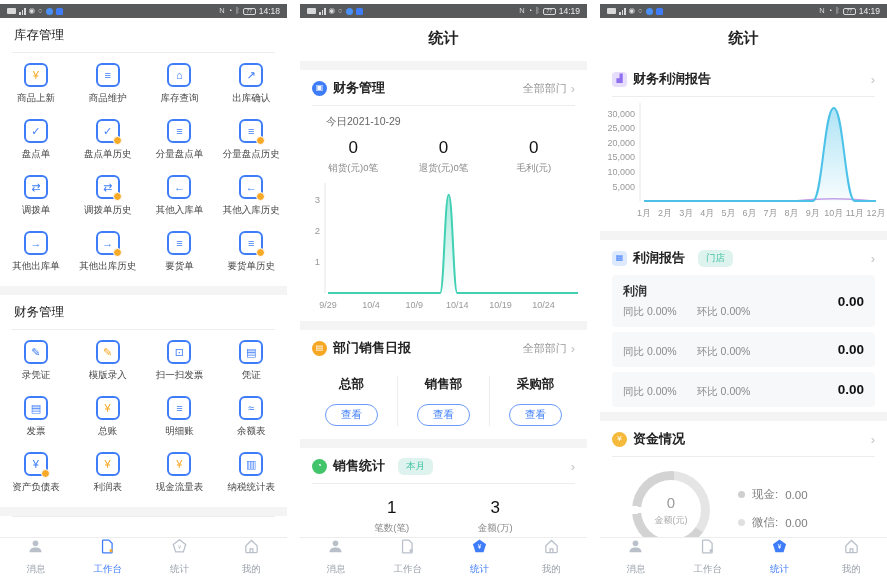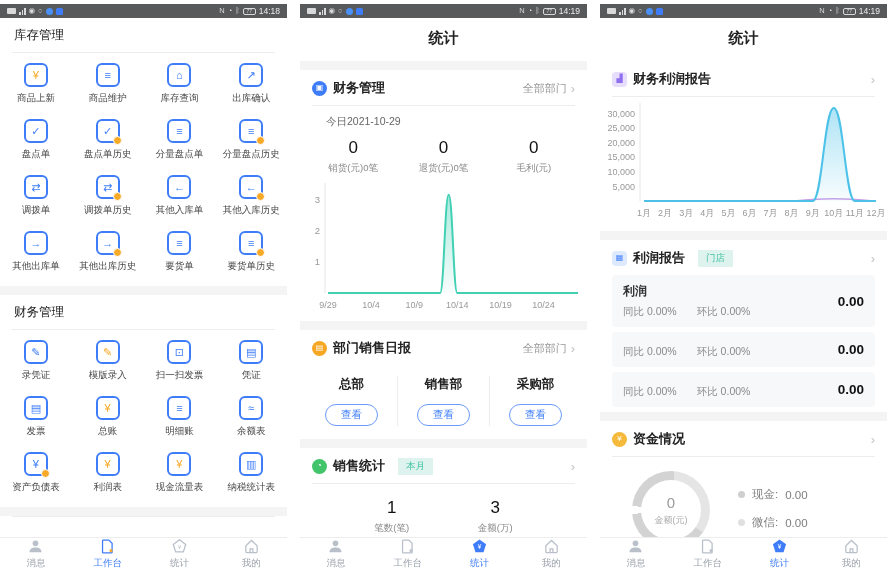--- a/index.html
+++ b/index.html
@@ -25,38 +25,38 @@
   .band { height:9px; background:#f4f4f5; }
   .hairline { height:1px; background:#ededed; margin:0 12px; }
   .page-title { text-align:center; font-size:15px; font-weight:700; color:#222; padding:11px 0 13px; }
   .sec-head { display:flex; align-items:center; gap:6px; padding:9px 12px 8px; }
   .sec-ico { width:15px; height:15px; border-radius:50%; display:inline-flex; align-items:center;
     justify-content:center; font-size:8px; line-height:1; color:#fff; flex:0 0 auto; }
   .sec-ico.sq { border-radius:4px; }
   .sec-name { font-size:13px; font-weight:700; color:#222; }
   .sec-right { margin-left:auto; display:flex; align-items:center; gap:4px; font-size:11px; color:#999; }
   .chev { color:#c2c2c2; font-size:13px; font-weight:400; }
-  .badge { background:#def3ee; color:#43c3a5; font-size:9.5px; padding:2px 8px; margin-left:7px; border-radius:0; }
+  .badge { background:#def3ee; color:#43c3a5; font-size:9.5px; padding:2px 8px; margin-left:7px; border-radius:6px; }
 
   
   .sec-title { font-size:12.5px; font-weight:400; color:#222; padding:9px 14px 8px; }
   .grid { display:grid; grid-template-columns:repeat(4,1fr); padding:3px 0 6px; }
   .cell { height:56px; display:flex; flex-direction:column; align-items:center; justify-content:center; gap:5px; cursor:pointer; }
   .app-icon { width:24px; height:24px; border:2px solid #3f7df8; border-radius:6px; position:relative;
     display:flex; align-items:center; justify-content:center; background:#fff; }
   .glyph { font-size:11px; color:#3f7df8; line-height:1; }
   .accent-orange .glyph { color:#f7a928; }
   .clock-badge { position:absolute; right:-4px; bottom:-4px; width:9px; height:9px; border-radius:50%;
     background:#f7a928; border:1.5px solid #fff; }
   .app-label { font-size:9.5px; color:#474747; white-space:nowrap; }
 
   
   .tabbar { position:absolute; left:0; right:0; bottom:0; height:39px; background:#fff;
     border-top:1px solid #ededed; display:flex; z-index:5; }
-  .tab { flex:1; display:flex; flex-direction:column; align-items:center; justify-content:flex-start; gap:2px; cursor:pointer; }
+  .tab { flex:1; display:flex; flex-direction:column; align-items:center; justify-content:space-between; gap:2px; cursor:pointer; }
   .tab .tlabel { font-size:9.5px; color:#9aa1ab; }
   .tab.active .tlabel { color:#3f7df8; }
 
   
   .date-line { font-size:10.5px; color:#666; padding:9px 0 2px 26px; }
   .stats-row { display:flex; padding:7px 8px 2px; }
   .stat { flex:1; text-align:center; }
   .stat .v { font-size:17px; color:#111; font-weight:500; }
   .stat .l { font-size:9.5px; color:#8a8a8a; margin-top:4px; }
   .stats-row.two { padding:14px 40px 10px; }

